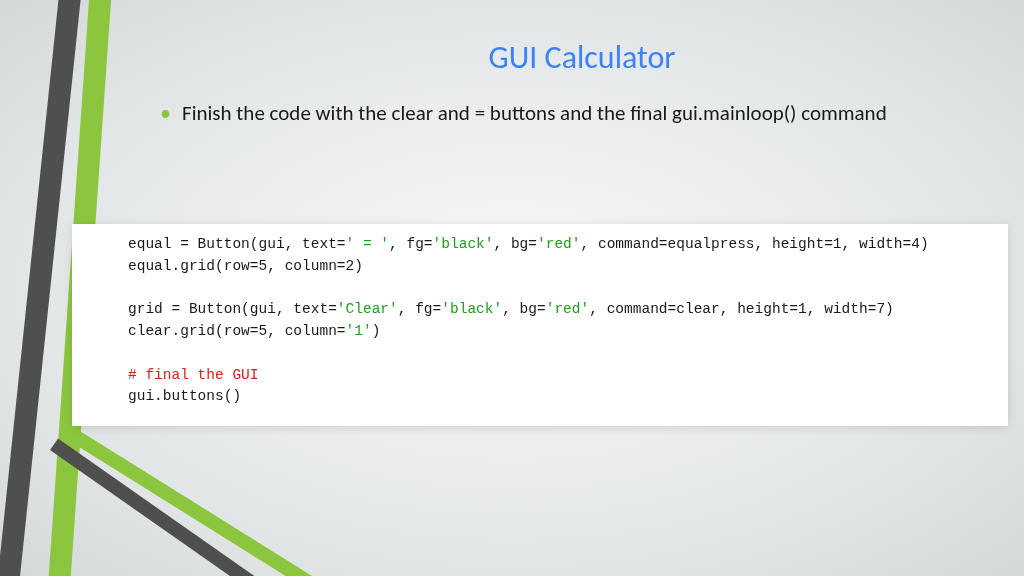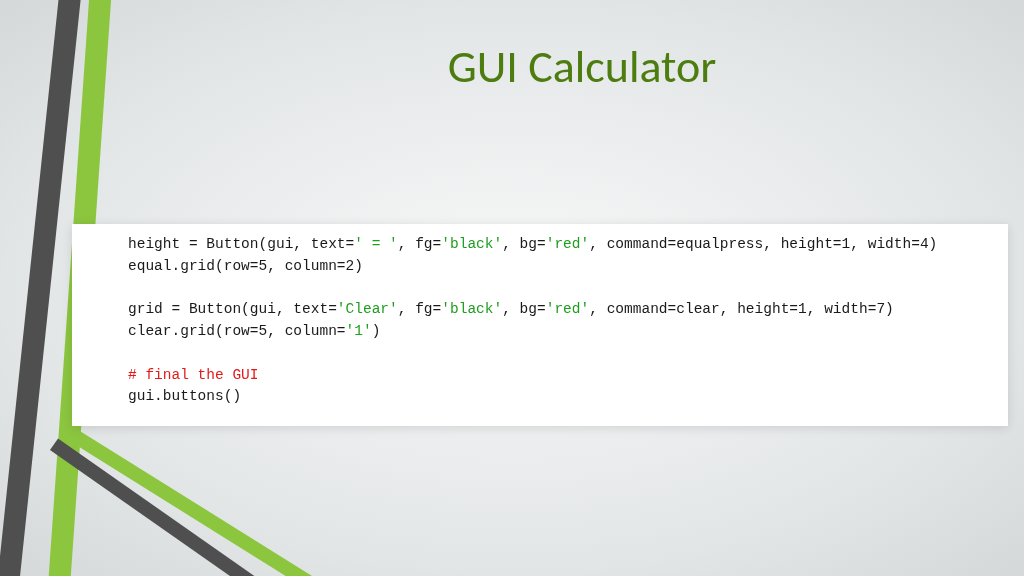--- a/index.html
+++ b/index.html
@@ -39,26 +39,26 @@
   .bar-green2 {
     background: #8cc63f;
     left: 68px;
     top: 440px;
     transform: rotate(-58deg);
     width: 14px;
     height: 400px;
   }
 
   .slide-title {
-    font-size: 46px;
+    font-size: 32px;
     font-weight: 400;
     text-align: center;
     padding-top: 38px;
     padding-left: 140px;
-    color: #4d7c0f;
+    color: #3b82f6;
   }
 
   .bullets {
     padding: 22px 80px 0 160px;
     list-style: none;
   }
   .bullets li {
     position: relative;
     font-size: 21px;
     color: #1a1a1a;
@@ -96,22 +96,23 @@
 <body>
 
 <div class="bar bar-dark"></div>
 <div class="bar bar-green"></div>
 <div class="bar bar-dark2"></div>
 <div class="bar bar-green2"></div>
 
 <h1 class="slide-title">GUI Calculator</h1>
 
 <ul class="bullets">
+  <li>Finish the code with the clear and = buttons and the final gui.mainloop() command</li>
 </ul>
 
-<div class="code-box"><span>height = Button(gui, text=</span><span class="c-str">' = '</span><span>, fg=</span><span class="c-str">'black'</span><span>, bg=</span><span class="c-str">'red'</span><span>, command=equalpress, height=1, width=4)</span>
+<div class="code-box"><span>equal = Button(gui, text=</span><span class="c-str">' = '</span><span>, fg=</span><span class="c-str">'black'</span><span>, bg=</span><span class="c-str">'red'</span><span>, command=equalpress, height=1, width=4)</span>
 <span>equal.grid(row=5, column=2)</span>
 
 <span>grid = Button(gui, text=</span><span class="c-str">'Clear'</span><span>, fg=</span><span class="c-str">'black'</span><span>, bg=</span><span class="c-str">'red'</span><span>, command=clear, height=1, width=7)</span>
 <span>clear.grid(row=5, column=</span><span class="c-str">'1'</span><span>)</span>
 
 <span class="c-cm"># final the GUI</span>
 <span>gui.buttons()</span></div>
 
 </body></html>

